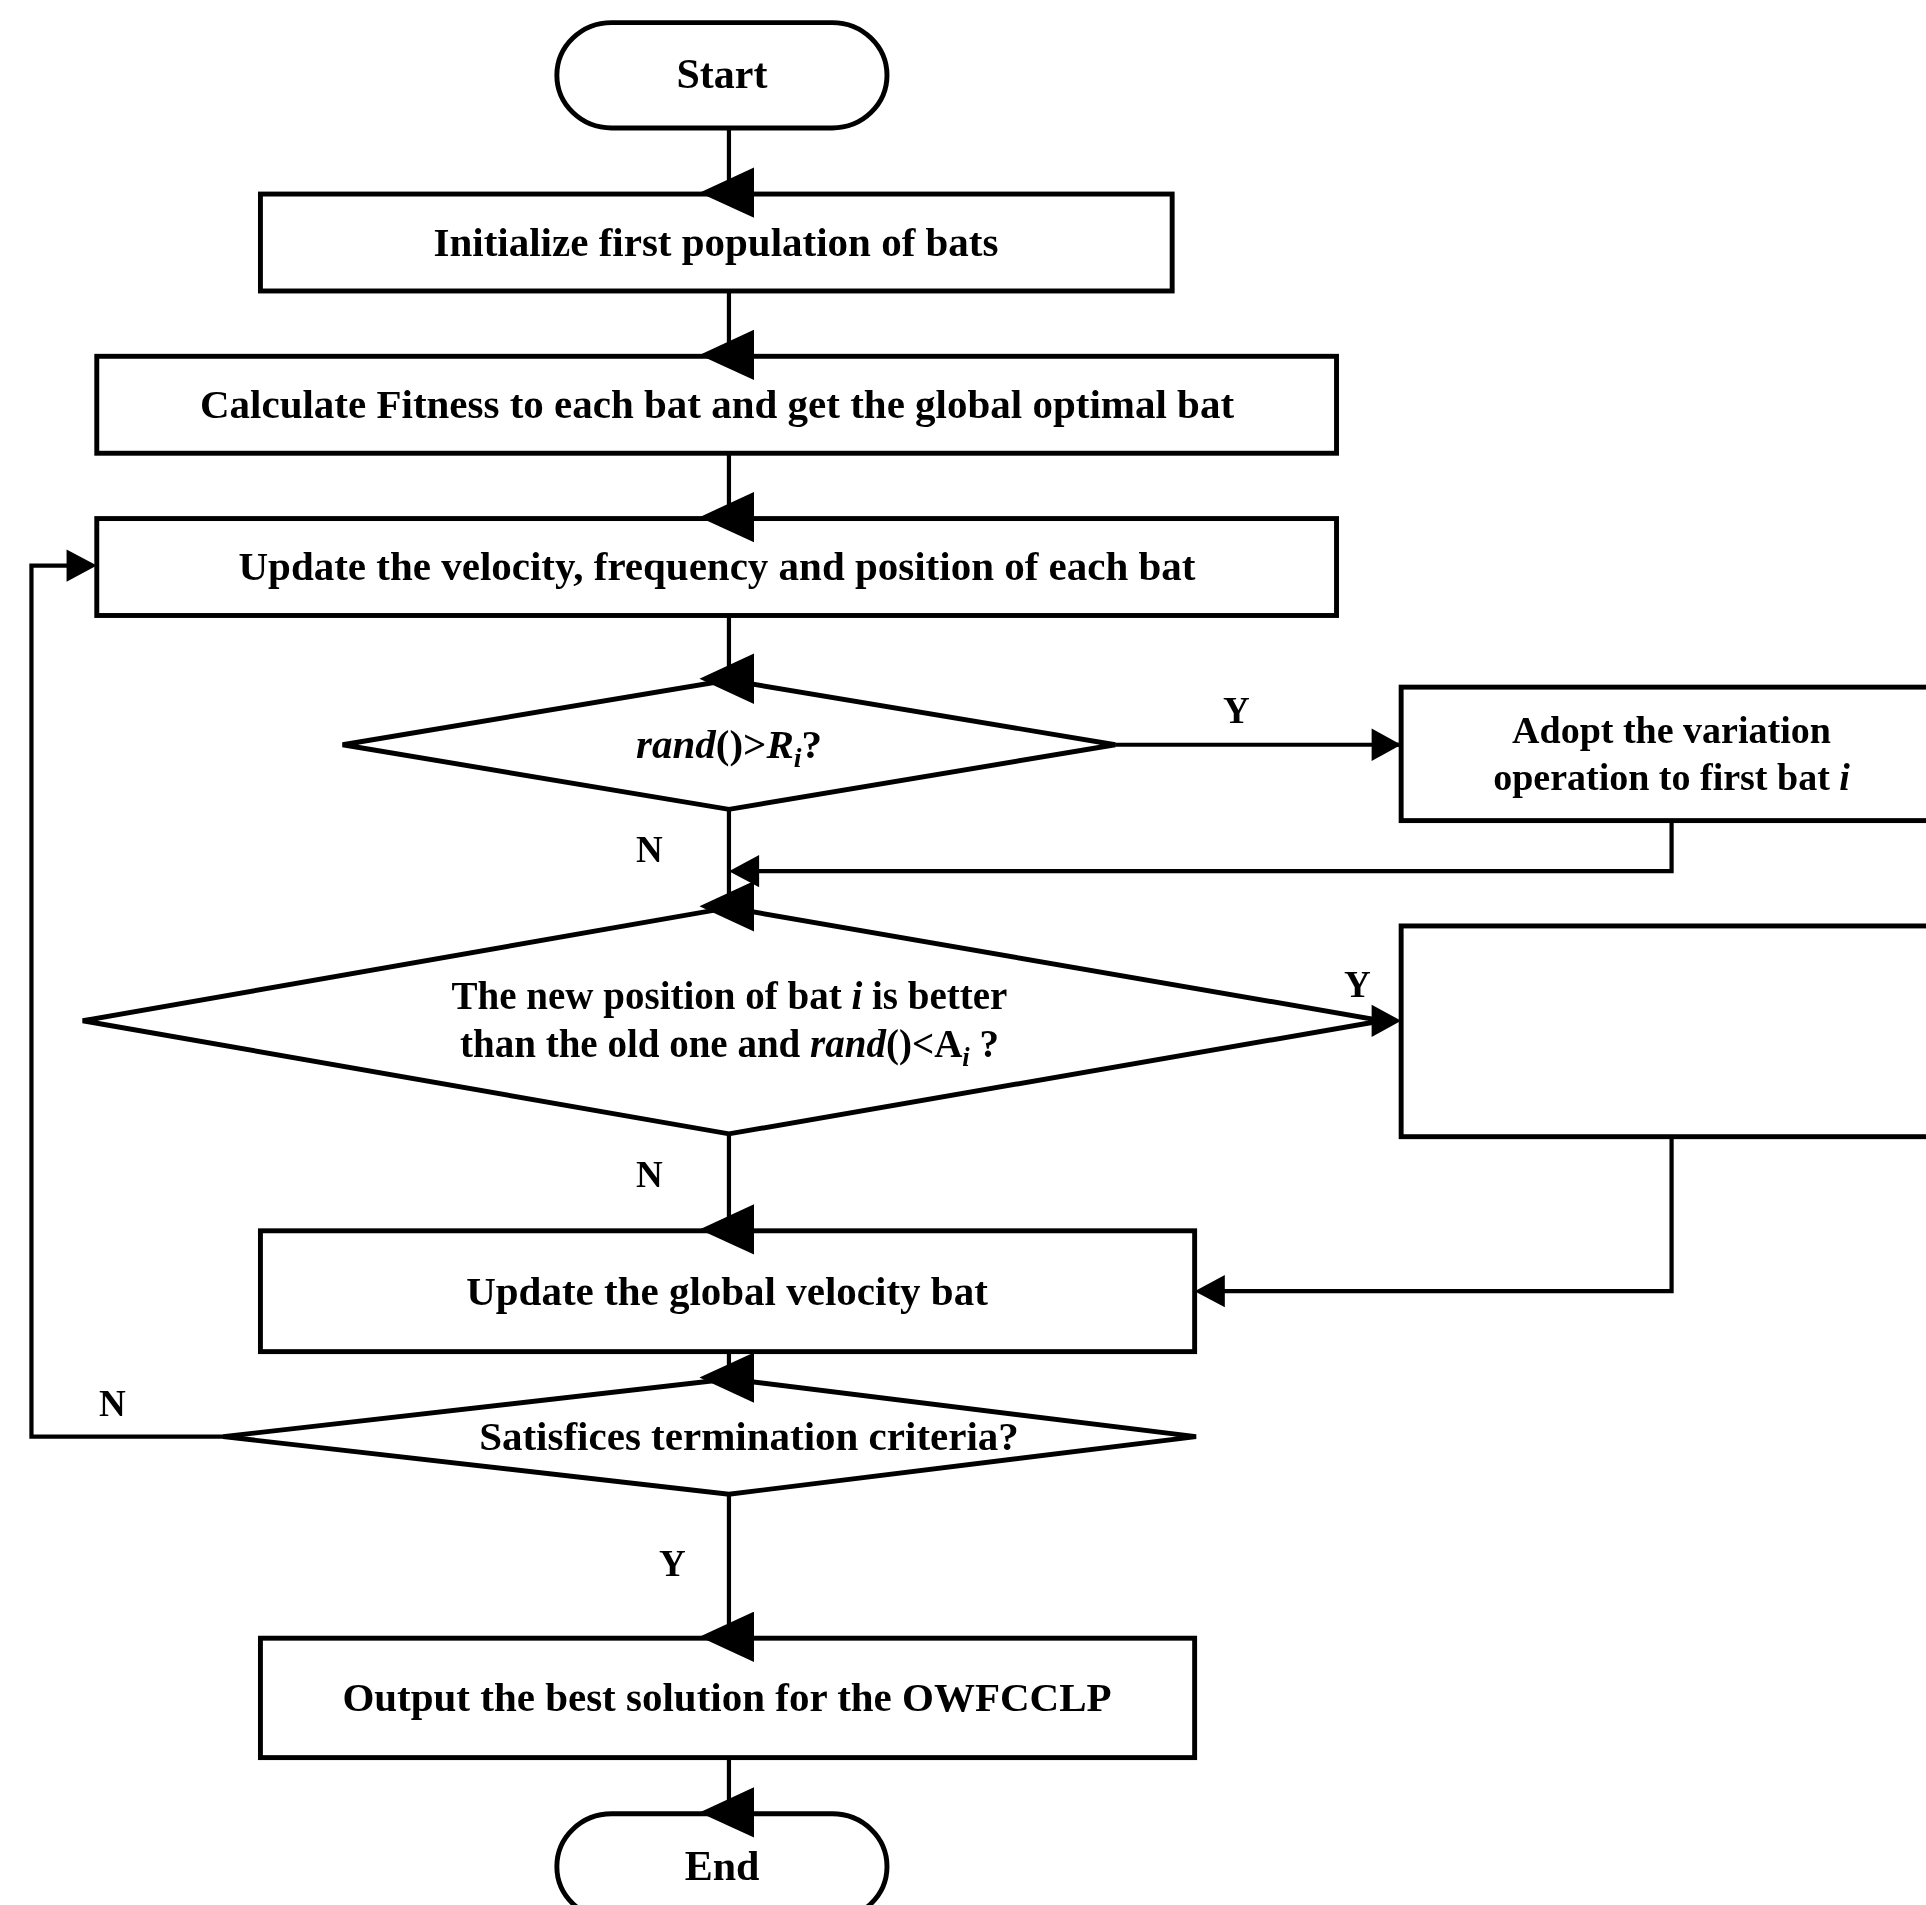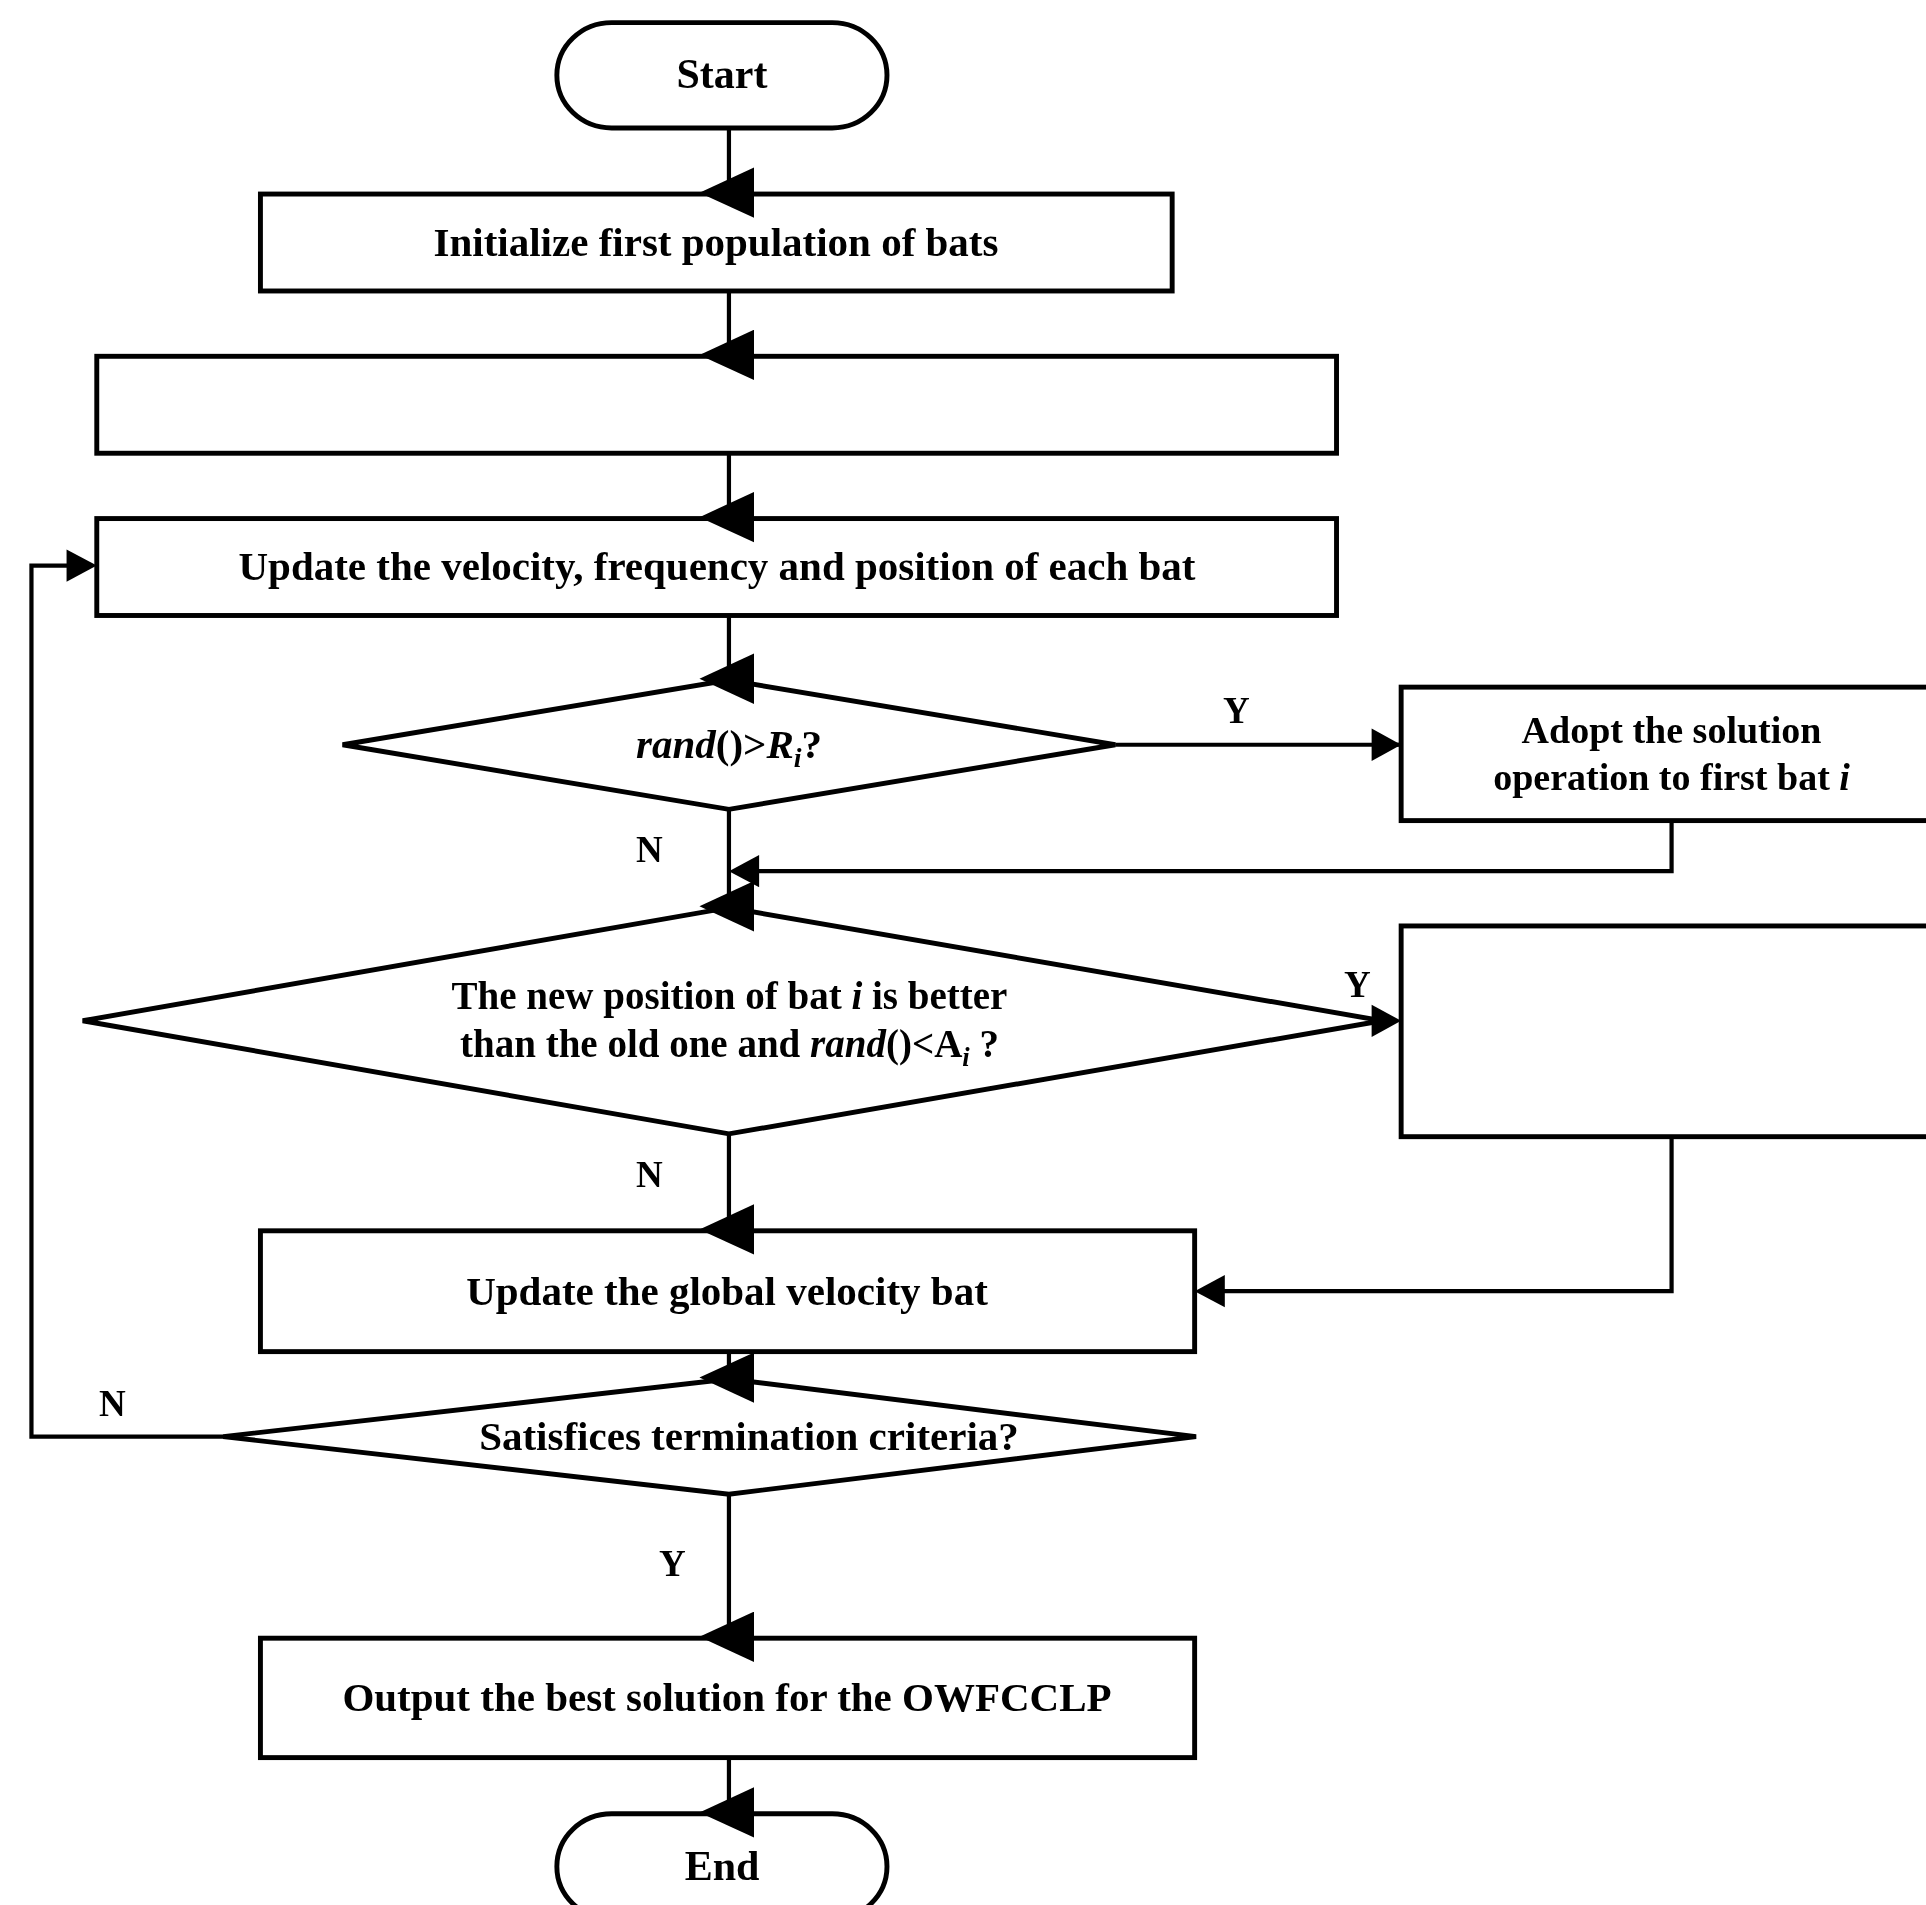--- a/index.html
+++ b/index.html
@@ -122,32 +122,33 @@
       <polygon points="1015,1240 1058,1217 1058,1263"></polygon>
       <polygon points="1678,1838 1721,1815 1721,1861"></polygon>
       <polygon points="115,805 72,782 72,828"></polygon>
     </g>
   </svg>
 
   <div class="node-text" style="left:541px; top:22.5px; width:330px; height:105px; font-size:42px;">Start</div>
 
   <div class="node-text" style="left:244px; top:194px; width:912px; height:97px; font-size:41px;">Initialize first population of bats</div>
 
+  <div class="node-text" style="left:81px; top:356px; width:1240px; height:97px; font-size:41px;">Calculate Fitness to each bat and get the global optimal bat</div>
 
   <div class="node-text" style="left:81px; top:518px; width:1240px; height:97px; font-size:41px;">Update the velocity, frequency and position of each bat</div>
 
   <div class="node-text" style="left:467px; top:709px; width:492px; height:70px; font-size:41px;">
     <span>
       <span class="it">rand</span><span>()&gt;</span><span class="it">R</span><span class="sub">i</span><span>?</span>
     </span>
   </div>
 
   <div class="node-text" style="left:1385px; top:687px; width:541px; height:133px; font-size:38px;">
     <span>
-      <span>Adopt the solution</span><br>
+      <span>Adopt the variation</span><br>
       <span>operation to first bat </span><span class="it">i</span>
     </span>
   </div>
 
   <div class="node-text" style="left:292px; top:950px; width:843px; height:140px; font-size:39px;">
     <span>
       <span>The new position of bat </span><span class="it">i</span><span> is better</span><br>
       <span>than the old one and  </span><span class="it">rand</span><span>()&lt;A</span><span class="sub">i</span><span> ?</span>
     </span>
   </div>

